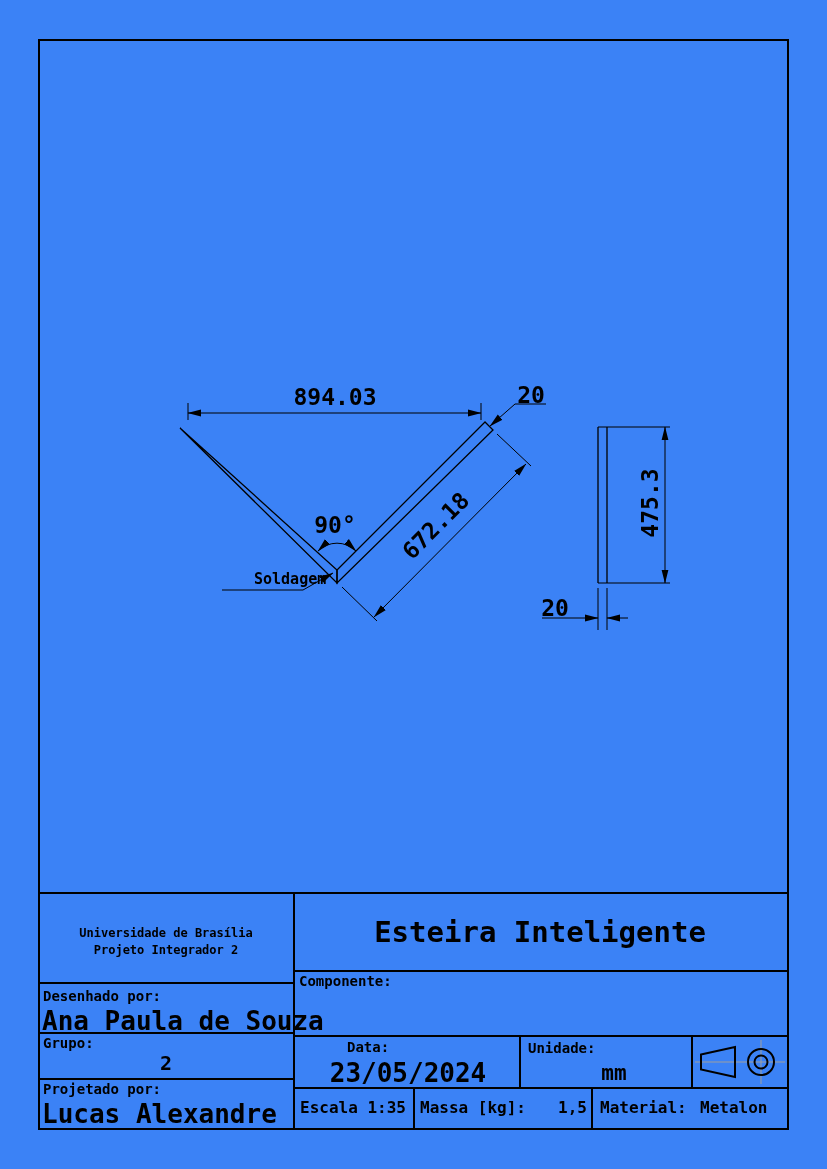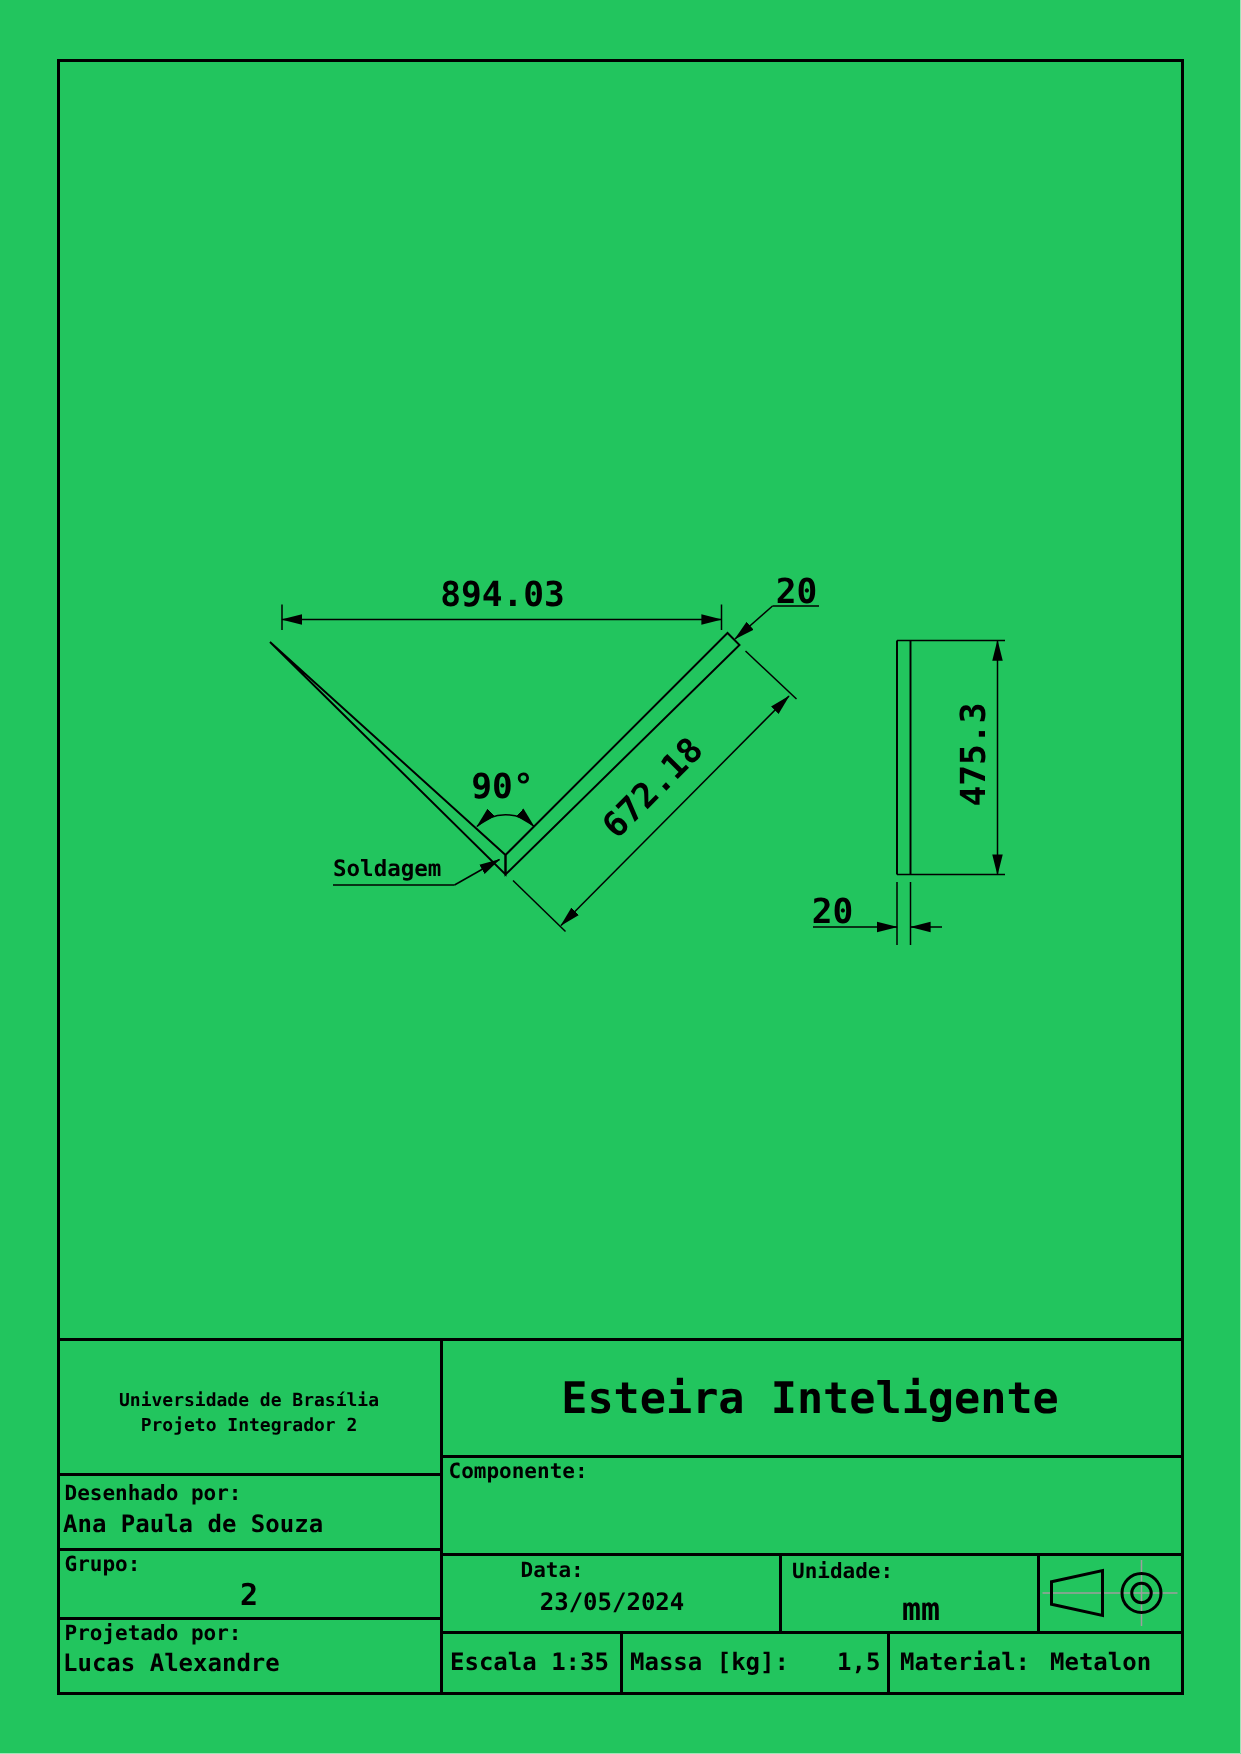--- a/index.html
+++ b/index.html
@@ -1,31 +1,31 @@
 <!DOCTYPE html>
 <html><head>
 <meta charset="utf-8">
 <style>
   html,body{margin:0;padding:0;background:#fff;}
   .sheet{
-    position:relative;width:827px;height:1169px;background:#22c55e;overflow:hidden;
+    position:relative;width:827px;height:1169px;background:#3b82f6;overflow:hidden;
     font-family:"DejaVu Sans Mono","Liberation Mono",monospace;color:#000;
   }
   svg.linework{position:absolute;left:0;top:0;}
   .lbl{position:absolute;white-space:nowrap;font-weight:bold;line-height:1;}
   .c{transform:translateX(-50%);}            
   .rot45{transform:translate(-50%,-50%) rotate(-45deg);}
   .rot90{transform:translate(-50%,-50%) rotate(-90deg);}
   .f12{font-size:12px;}
   .f14{font-size:14px;}
-  .f15{font-size:15px;}
+  .f15{font-size:15px;margin-left:32px;}
   .f16{font-size:16px;}
   .f20{font-size:20px;}
   .f21{font-size:21px;}
-  .f22{font-size:16px;}
+  .f22{font-size:26px;}
   .f23{font-size:23px;}
   .f29{font-size:29px;}
 </style>
 </head>
 <body>
 
 <div class="sheet">
 
   <svg class="linework" width="827" height="1169" viewBox="0 0 827 1169">
     <defs>

